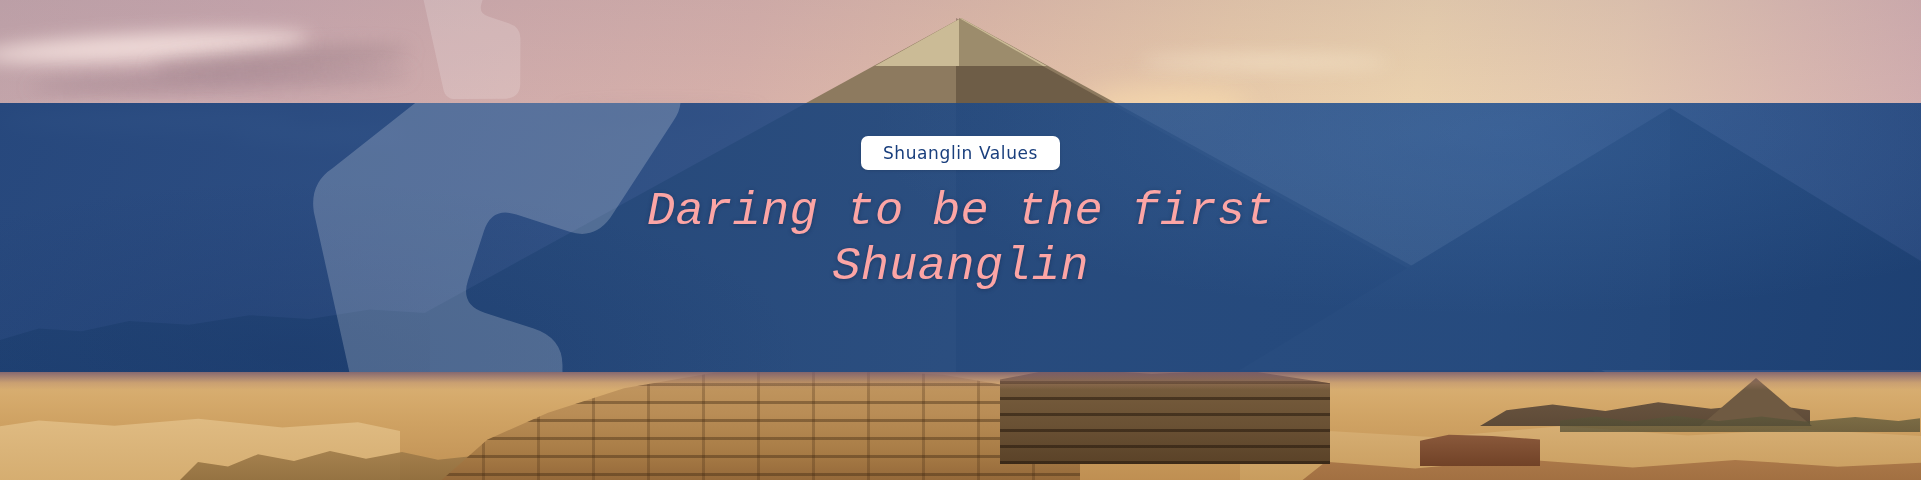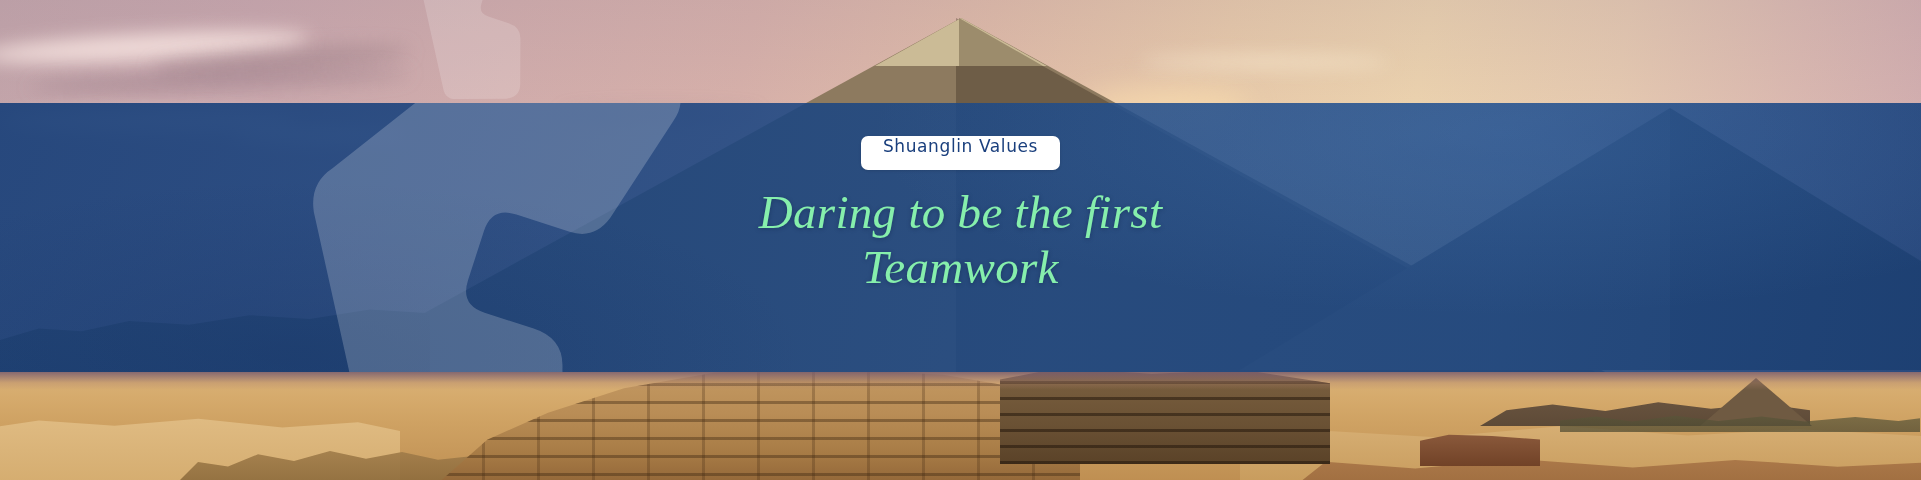--- a/index.html
+++ b/index.html
@@ -225,38 +225,38 @@
   }
   .gear-top svg{ width:100%; height:100%; display:block; }
 
   
   .content{
     position:absolute; left:0; top:103px; width:100%; height:269px;
     display:flex; flex-direction:column; align-items:center;
     padding-top:33px;
   }
   .badge{
-    display:inline-flex; align-items:flex-start; justify-content:center;
+    display:inline-flex; align-items:center; justify-content:center;
     min-width:188px; height:34px;
     padding:0 22px;
     background:#ffffff;
     border-radius:7px;
     color:#1a3f7d;
     font-size:17px;
     letter-spacing:.6px;
     font-family:"DejaVu Sans", sans-serif;
     white-space:nowrap;
     box-shadow:0 1px 3px rgba(0,0,0,0.12);
   }
   .headline{
     margin-top:15px;
     text-align:center;
-    color:#86efac;
+    color:#fca5a5;
     font-style:italic;
-    font-family:Liberation Serif, serif;
+    font-family:Liberation Mono, monospace;
     font-size:47px;
     line-height:1.16;
     font-weight:400;
     letter-spacing:.3px;
     text-shadow:0 1px 4px rgba(8,26,58,0.35);
   }
   .headline .ln{ display:block; white-space:nowrap; }
 </style>
 </head>
 <body>
@@ -324,17 +324,17 @@
     </svg>
   </div>
 
   <div class="content">
     <div class="badge">
       <span>Shuanglin Values</span>
     </div>
 
     <div class="headline">
       <span class="ln">Daring to be the first</span>
-      <span class="ln">Teamwork</span>
+      <span class="ln">Shuanglin</span>
     </div>
   </div>
 
 </div>
 
 </body></html>

